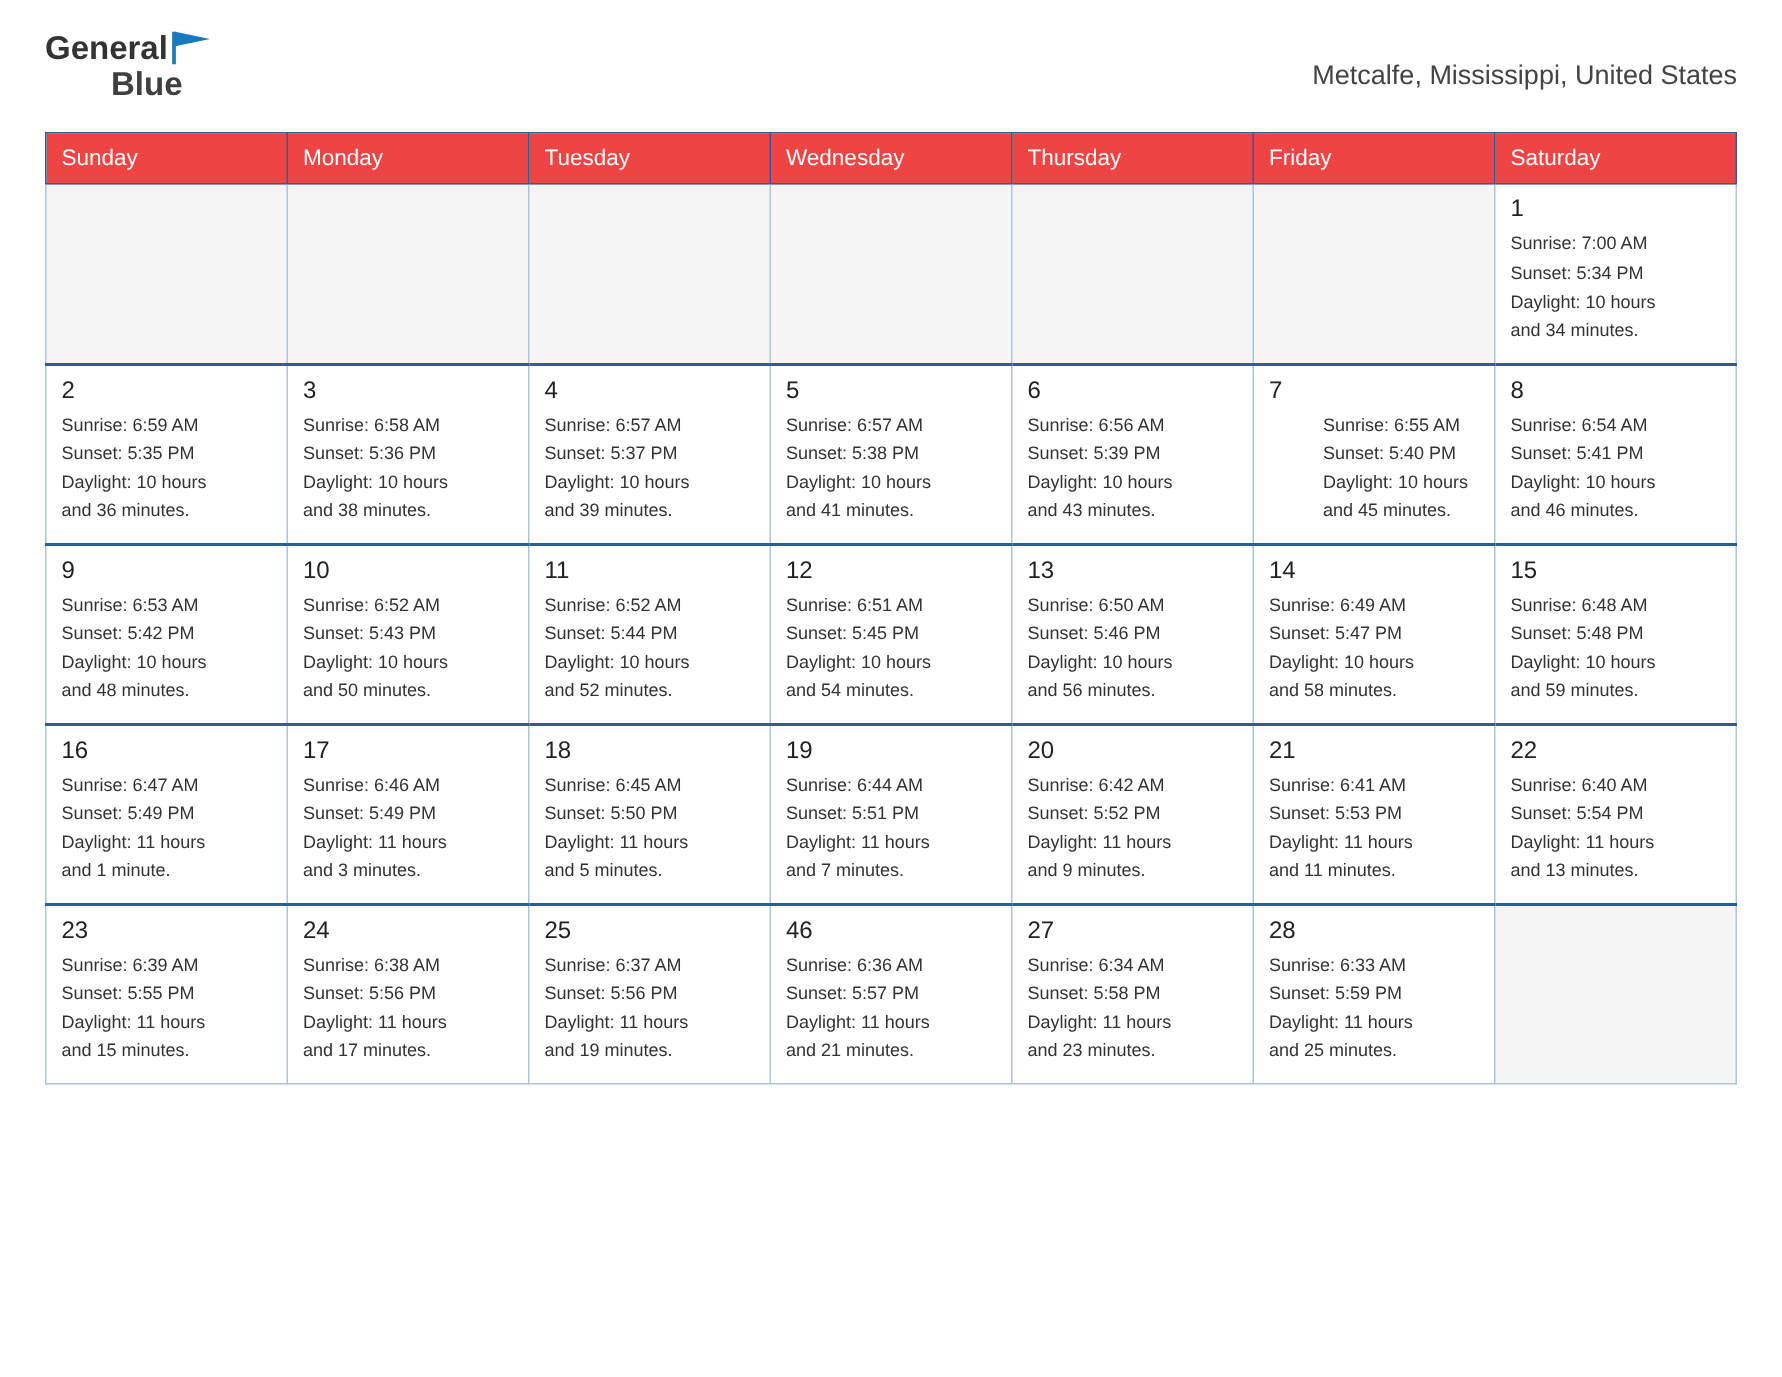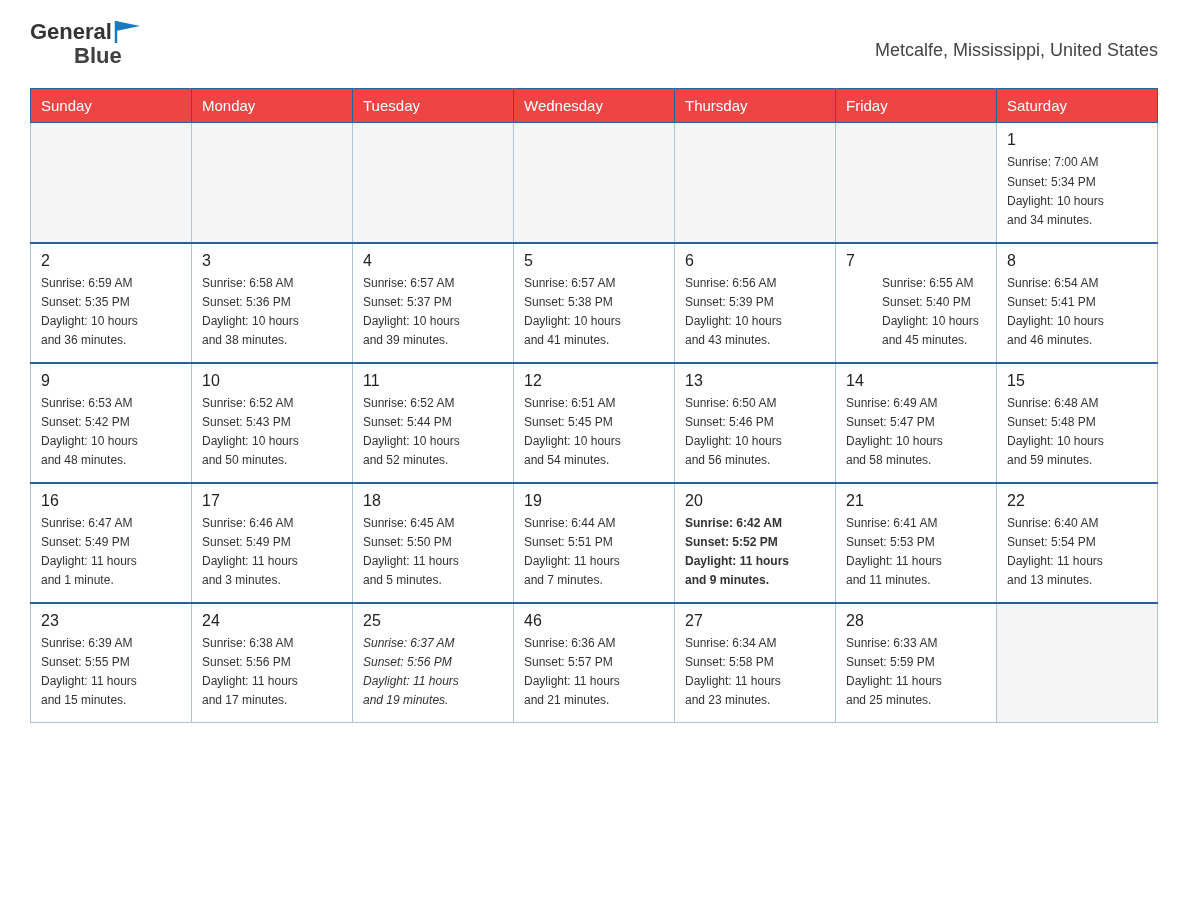--- a/index.html
+++ b/index.html
@@ -267,21 +267,21 @@
         </td>
         <td>
           <span class="day-number">19</span>
           <div class="day-info" style="white-space: pre-line;">Sunrise: 6:44 AM
 Sunset: 5:51 PM
 Daylight: 11 hours
 and 7 minutes.</div>
         </td>
         <td>
           <span class="day-number">20</span>
-          <div class="day-info" style="white-space: pre-line; font-weight: bold;">Sunrise: 6:42 AM
+          <div class="day-info" style="white-space: pre-line;">Sunrise: 6:42 AM
 Sunset: 5:52 PM
 Daylight: 11 hours
 and 9 minutes.</div>
         </td>
         <td>
           <span class="day-number">21</span>
           <div class="day-info" style="white-space: pre-line;">Sunrise: 6:41 AM
 Sunset: 5:53 PM
 Daylight: 11 hours
 and 11 minutes.</div>
@@ -304,21 +304,21 @@
         </td>
         <td>
           <span class="day-number">24</span>
           <div class="day-info" style="white-space: pre-line;">Sunrise: 6:38 AM
 Sunset: 5:56 PM
 Daylight: 11 hours
 and 17 minutes.</div>
         </td>
         <td>
           <span class="day-number">25</span>
-          <div class="day-info" style="white-space: pre-line; font-style: italic;">Sunrise: 6:37 AM
+          <div class="day-info" style="white-space: pre-line;">Sunrise: 6:37 AM
 Sunset: 5:56 PM
 Daylight: 11 hours
 and 19 minutes.</div>
         </td>
         <td>
           <span class="day-number">46</span>
           <div class="day-info" style="white-space: pre-line;">Sunrise: 6:36 AM
 Sunset: 5:57 PM
 Daylight: 11 hours
 and 21 minutes.</div>

